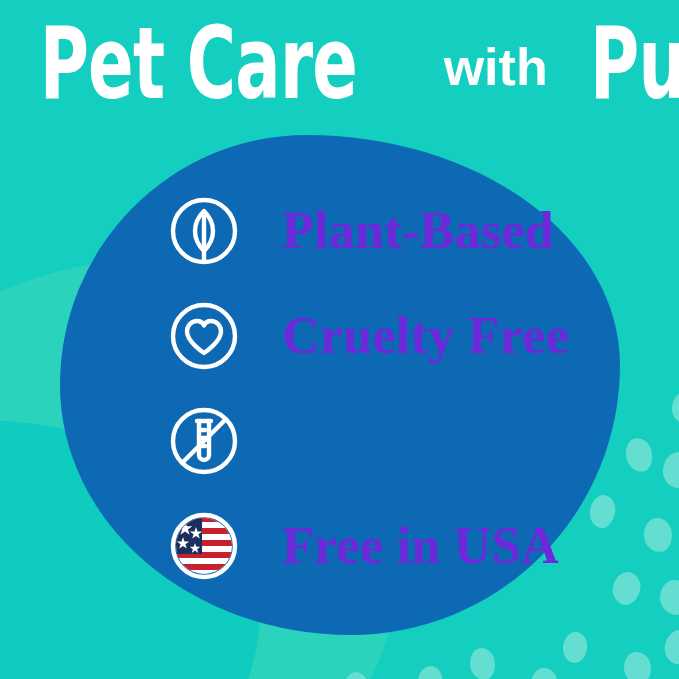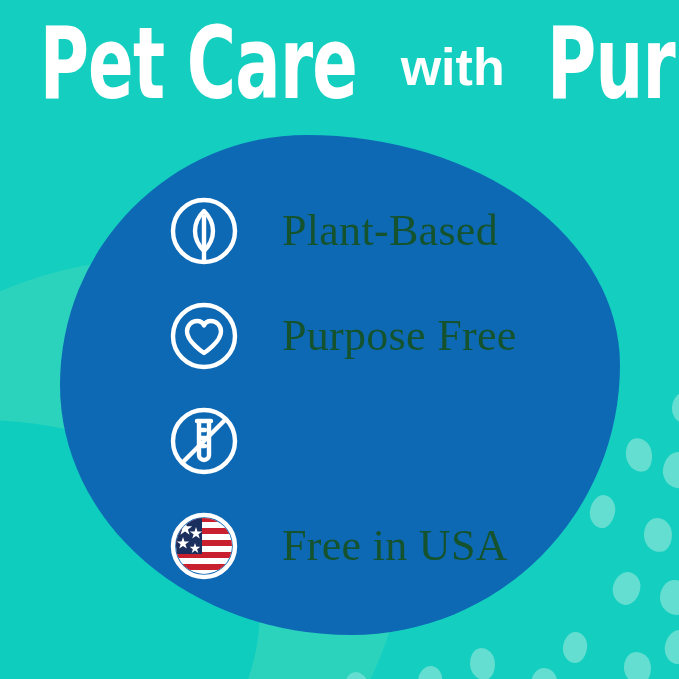--- a/index.html
+++ b/index.html
@@ -55,20 +55,21 @@
     line-height:1;
     letter-spacing:-1px;
     transform:scaleX(.80) scaleY(1.18);
     transform-origin:center top;
     display:inline-block;
   }
   .headline .small{
     font-size:52px;
     font-weight:700;
     padding:0 4px;
+    margin-left:43px;
   }
 
   
   .blob{
     position:absolute;
     left:60px; top:135px;
     width:560px; height:500px;
     background:#0E69B5;
     border-radius:44% 56% 48% 52% / 50% 46% 54% 50%;
   }
@@ -84,26 +85,27 @@
     align-items:center;
     height:105px;
     gap:42px;
   }
   .claim .badge{
     flex:0 0 auto;
     width:72px;height:72px;
     position:relative;
   }
   .claim .label{
-    color:#14532d;
+    color:#6d28d9;
     font-family:"Liberation Serif",serif;
-    font-size:44px;
+    font-size:52px;
     line-height:1;
     letter-spacing:.3px;
     white-space:nowrap;
+    font-weight:bold;
   }
   svg{display:block;overflow:visible;}
 </style>
 </head>
 <body>
 
 <div class="poster">
 
   <div class="bg-base"></div>
   <div class="bg-swoosh"></div>
@@ -146,21 +148,21 @@
     </div>
 
     <div class="claim">
       <span class="badge">
         <svg width="72" height="72" viewBox="0 0 72 72" fill="none" stroke="#FFFFFF" stroke-width="4.4" stroke-linecap="round" stroke-linejoin="round">
           <circle cx="36" cy="36" r="31"></circle>
           <path d="M36 53 C36 53 19 42 19 31.5 C19 25.5 23.6 21 29 21 C32.4 21 35 22.8 36 25.4
                    C37 22.8 39.6 21 43 21 C48.4 21 53 25.5 53 31.5 C53 42 36 53 36 53 Z"></path>
         </svg>
       </span>
-      <span class="label">Purpose Free</span>
+      <span class="label">Cruelty Free</span>
     </div>
 
     <div class="claim">
       <span class="badge">
         <svg width="72" height="72" viewBox="0 0 72 72" fill="none" stroke="#FFFFFF" stroke-width="4.4" stroke-linecap="round" stroke-linejoin="round">
           <circle cx="36" cy="36" r="31"></circle>
           <path d="M29 16 L43 16 M31 16 L31 50 A5 5 0 0 0 41 50 L41 16"></path>
           <line x1="31" y1="25" x2="37" y2="25"></line>
           <line x1="31" y1="33" x2="37" y2="33"></line>
           <line x1="31" y1="41" x2="37" y2="41"></line>

